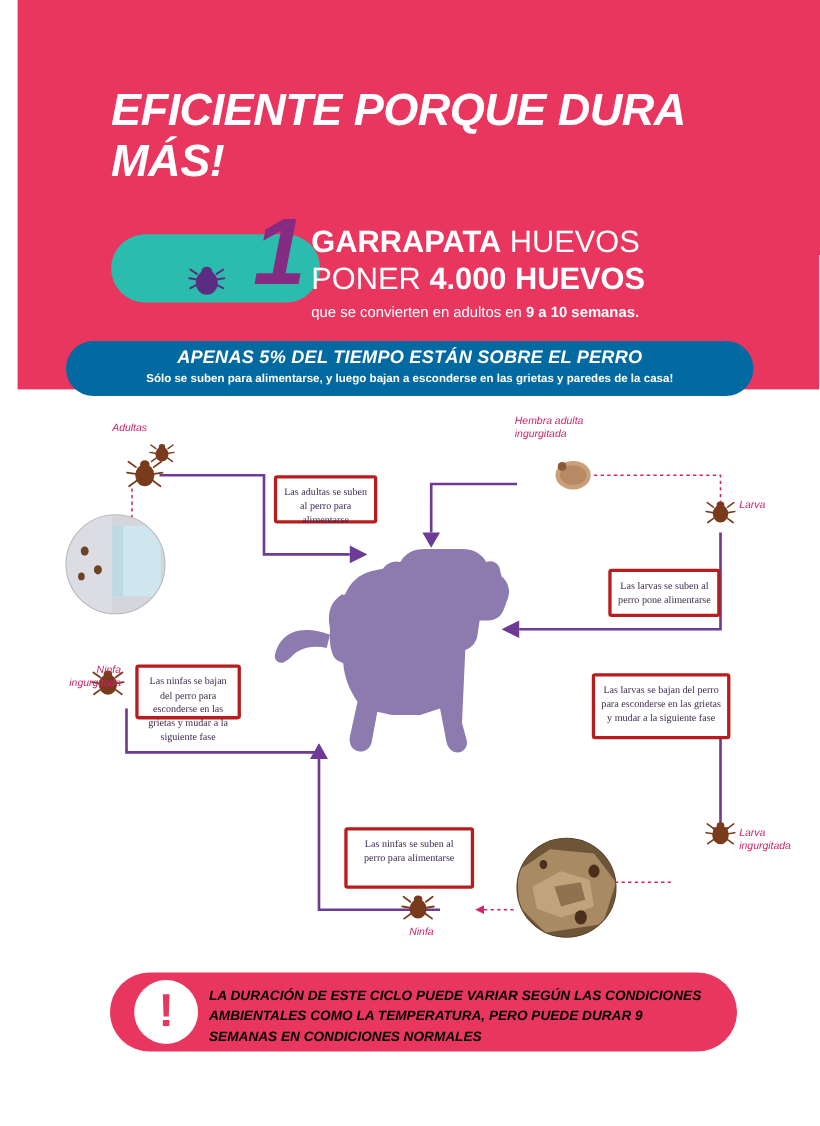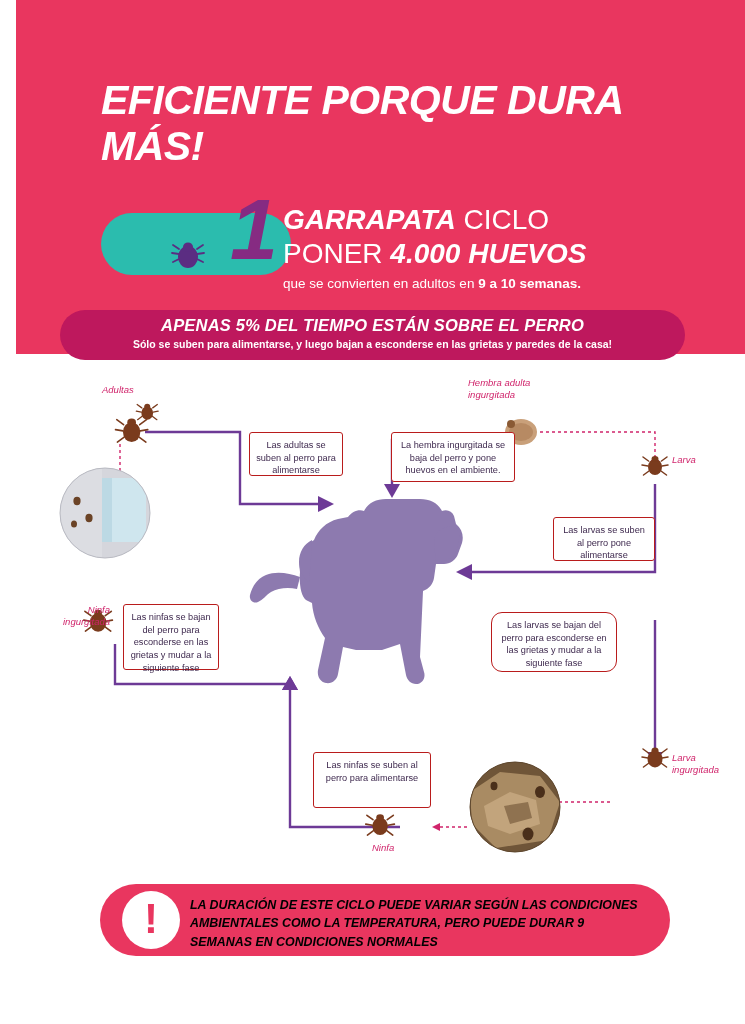--- a/index.html
+++ b/index.html
@@ -73,39 +73,38 @@
     width: 400px;
     color: #ffffff;
   }
   .claim .l1 {
     font-size: 28px;
     line-height: 1.22;
     font-weight: 300;
   }
   .claim .l1 b {
     font-weight: bold;
-    font-style: italic;
     text-transform: uppercase;
     margin-top: 34px;
   }
   .claim .l2 {
     margin-top: 5px;
     font-size: 13.5px;
     font-weight: 300;
   }
   .claim .l2 b { font-weight: bold; }
 
   .purple-banner {
     position: absolute;
     left: 60px;
     top: 310px;
     width: 625px;
     height: 50px;
     border-radius: 25px;
-    background: #be185d;
+    background: #0369a1;
     color: #ffffff;
     text-align: center;
   }
   .purple-banner .pb1 {
     margin-top: 6px;
     font-size: 16.5px;
     font-weight: bold;
     font-style: italic;
     letter-spacing: 0.2px;
     text-transform: uppercase;
@@ -122,28 +121,29 @@
     left: 0;
     top: 372px;
     width: 745px;
     height: 500px;
   }
   .diagram svg { display: block; }
 
   .callout {
     position: absolute;
     box-sizing: border-box;
-    border: 1px solid #b91c1c;
+    border: 3px solid #b91c1c;
     border-radius: 3px;
     background: #ffffff;
     color: #3f2a4f;
     font-size: 9.2px;
     line-height: 1.38;
     text-align: center;
     padding: 6px 5px;
+    font-family: Liberation Serif, serif;
   }
   .stagelabel {
     position: absolute;
     color: #d0246b;
     font-size: 9.5px;
     font-style: italic;
     line-height: 1.3;
   }
 
   
@@ -206,21 +206,21 @@
             <path d="M26 21 L32 24"></path>
         </g>
       </svg>
     </div>
 
     <div class="big-one">1</div>
 
     <div class="claim">
       <div class="l1">
         <b>GARRAPATA</b>
-        <span>CICLO</span>
+        <span>HUEVOS</span>
       </div>
       <div class="l1">
         <span>PONER</span>
         <b>4.000 HUEVOS</b>
       </div>
       <div class="l2">
         <span>que se convierten en adultos en </span><b>9 a 10 semanas.</b>
       </div>
     </div>
   </div>
@@ -432,25 +432,24 @@
     <div class="stagelabel" style="left:468px; top:5px; width:90px; white-space:pre-line;">Hembra adulta
 ingurgitada</div>
     <div class="stagelabel" style="left:672px; top:82px;">Larva</div>
     <div class="stagelabel" style="left:672px; top:380px; width:70px; white-space:pre-line;">Larva
 ingurgitada</div>
     <div class="stagelabel" style="left:372px; top:470px;">Ninfa</div>
     <div class="stagelabel" style="left:48px; top:232px; width:62px; text-align:right; white-space:pre-line;">Ninfa
 ingurgitada</div>
 
     <div class="callout" style="left:249px; top:60px;  width:94px; height:44px;">Las adultas se suben al perro para alimentarse</div>
-    <div class="callout" style="left:391px; top:60px;  width:124px; height:50px;">La hembra ingurgitada se baja del perro y pone huevos en el ambiente.</div>
     <div class="callout" style="left:553px; top:145px; width:102px; height:44px;">Las larvas se suben al perro pone alimentarse</div>
-    <div class="callout" style="left:491px; top:240px; width:126px; height:60px;border-radius:11px;">Las larvas se bajan del perro para esconderse en las grietas y mudar a la siguiente fase</div>
+    <div class="callout" style="left:538px; top:240px; width:126px; height:60px;">Las larvas se bajan del perro para esconderse en las grietas y mudar a la siguiente fase</div>
     <div class="callout" style="left:313px; top:380px; width:118px; height:56px;">Las ninfas se suben al perro para alimentarse</div>
-    <div class="callout" style="left:123px; top:232px; width:96px; height:66px;">Las ninfas se bajan del perro para esconderse en las grietas y mudar a la siguiente fase</div>
+    <div class="callout" style="left:123px; top:232px; width:96px; height:50px;">Las ninfas se bajan del perro para esconderse en las grietas y mudar a la siguiente fase</div>
   </div>
 
   <div class="footer">
     <div class="excl">!</div>
     <div class="footer-text">LA DURACIÓN DE ESTE CICLO PUEDE VARIAR SEGÚN LAS CONDICIONES AMBIENTALES COMO LA TEMPERATURA, PERO PUEDE DURAR 9 SEMANAS EN CONDICIONES NORMALES</div>
   </div>
 
 </div>
 
 </body></html>

